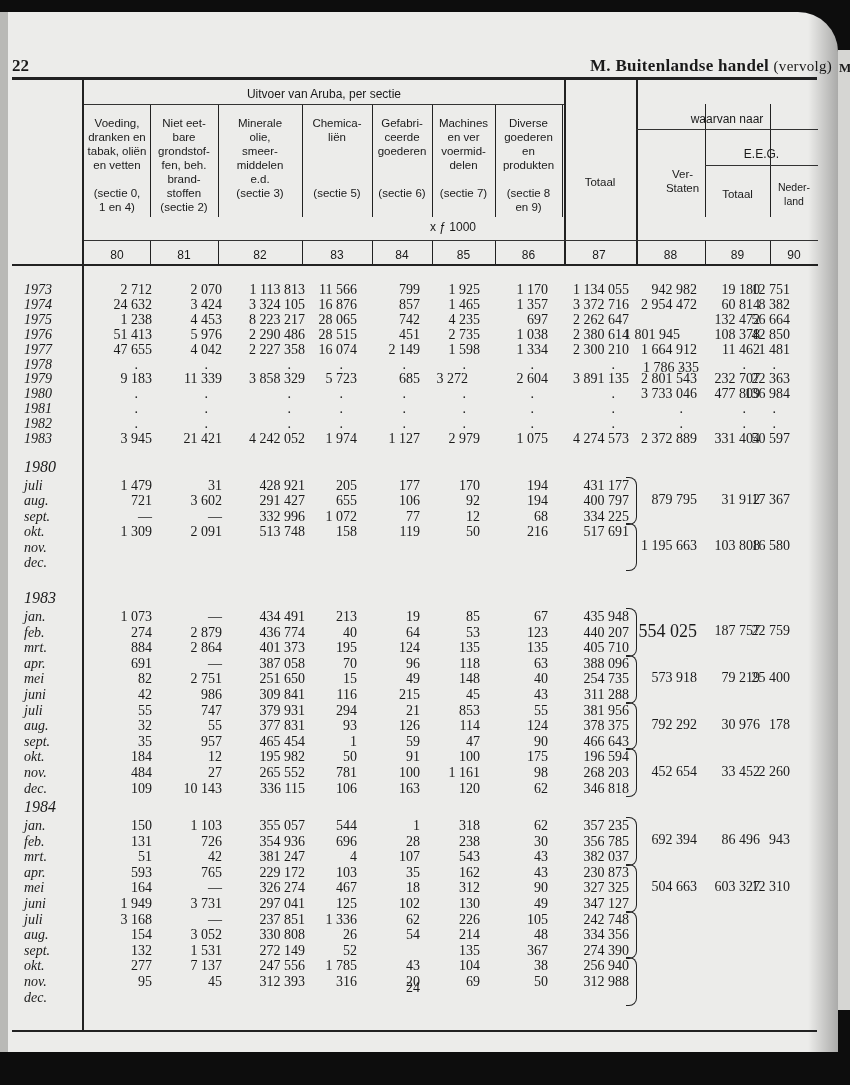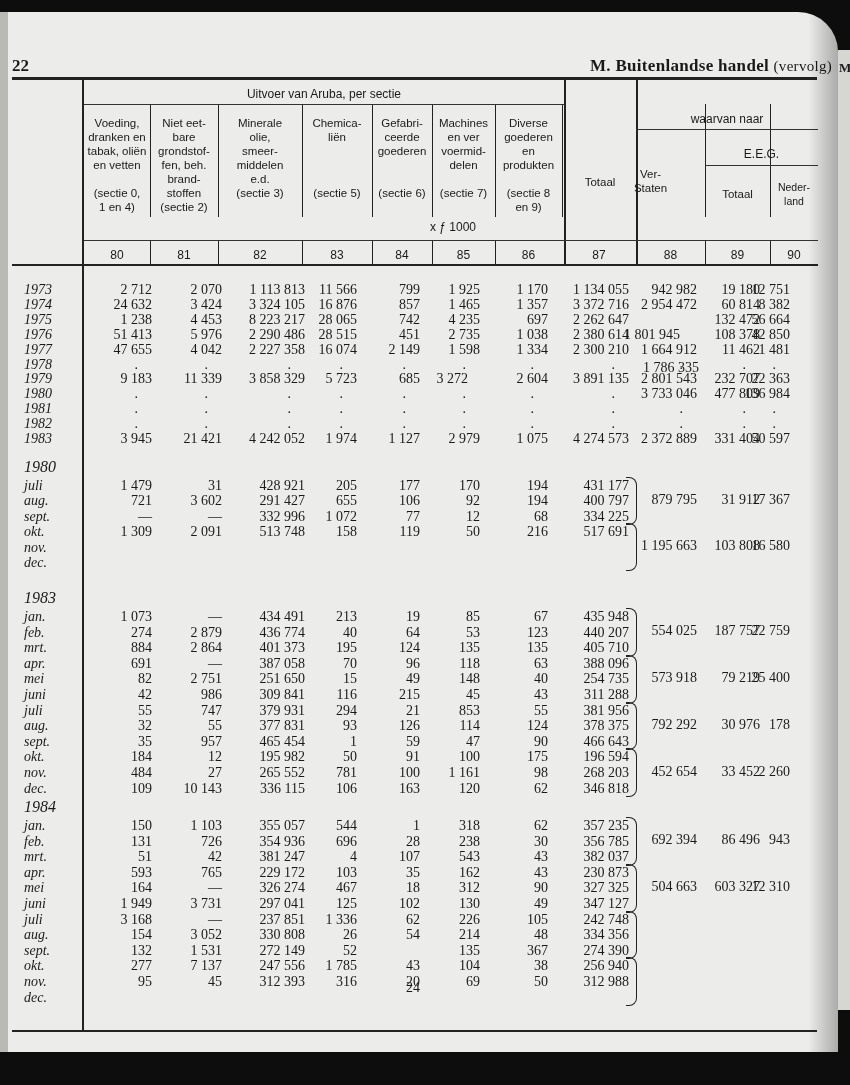--- a/index.html
+++ b/index.html
@@ -118,21 +118,21 @@
       <div class="hcell" style="left: 495px; top: 104px; width: 67px;">
         <div>Diverse</div>
         <div>goederen</div>
         <div>en</div>
         <div>produkten</div>
         <div>&nbsp;</div>
         <div>(sectie 8</div>
         <div>en 9)</div>
       </div>
       <div class="hcell" style="left: 564px; top: 163px; width: 72px;">Totaal</div>
-      <div class="hcell" style="left: 616px; top: 155px; width: 69px;">
+      <div class="hcell" style="left: 648px; top: 155px; width: 69px;">
         <div>Ver-</div>
         <div>Staten</div>
       </div>
       <div class="hcell" style="left: 705px; top: 175px; width: 65px;">Totaal</div>
       <div class="hcell" style="left: 770px; top: 168px; width: 48px; font-size: 10.5px;">
         <div>Neder-</div>
         <div>land</div>
       </div>
       <div class="colnum" style="left: 84px; width: 66px;">80</div>
       <div class="colnum" style="left: 150px; width: 68px;">81</div>
@@ -490,21 +490,21 @@
         <span class="v" style="left: 32px; width: 120px;">109</span>
         <span class="v" style="left: 102px; width: 120px;">10 143</span>
         <span class="v" style="left: 185px; width: 120px;">336 115</span>
         <span class="v" style="left: 237px; width: 120px;">106</span>
         <span class="v" style="left: 300px; width: 120px;">163</span>
         <span class="v" style="left: 360px; width: 120px;">120</span>
         <span class="v" style="left: 428px; width: 120px;">62</span>
         <span class="v" style="left: 509px; width: 120px;">346 818</span>
       </div>
       <div class="bracebox" style="top: 596px; height: 46.8px;"></div>
-      <span class="v" style="top: 611.4px; font-size: 14px; line-height: 16px; left: 577px; width: 120px;">554 025</span>
+      <span class="v" style="top: 611.4px; font-size: 18px; line-height: 16px; left: 577px; width: 120px;">554 025</span>
       <span class="v" style="top: 611.4px; font-size: 14px; line-height: 16px; left: 640px; width: 120px;">187 757</span>
       <span class="v" style="top: 611.4px; font-size: 14px; line-height: 16px; left: 670px; width: 120px;">22 759</span>
       <div class="bracebox" style="top: 642.8px; height: 46.8px;"></div>
       <span class="v" style="top: 658.2px; font-size: 14px; line-height: 16px; left: 577px; width: 120px;">573 918</span>
       <span class="v" style="top: 658.2px; font-size: 14px; line-height: 16px; left: 640px; width: 120px;">79 219</span>
       <span class="v" style="top: 658.2px; font-size: 14px; line-height: 16px; left: 670px; width: 120px;">25 400</span>
       <div class="bracebox" style="top: 689.6px; height: 46.8px;"></div>
       <span class="v" style="top: 705px; font-size: 14px; line-height: 16px; left: 577px; width: 120px;">792 292</span>
       <span class="v" style="top: 705px; font-size: 14px; line-height: 16px; left: 640px; width: 120px;">30 976</span>
       <span class="v" style="top: 705px; font-size: 14px; line-height: 16px; left: 670px; width: 120px;">178</span>

